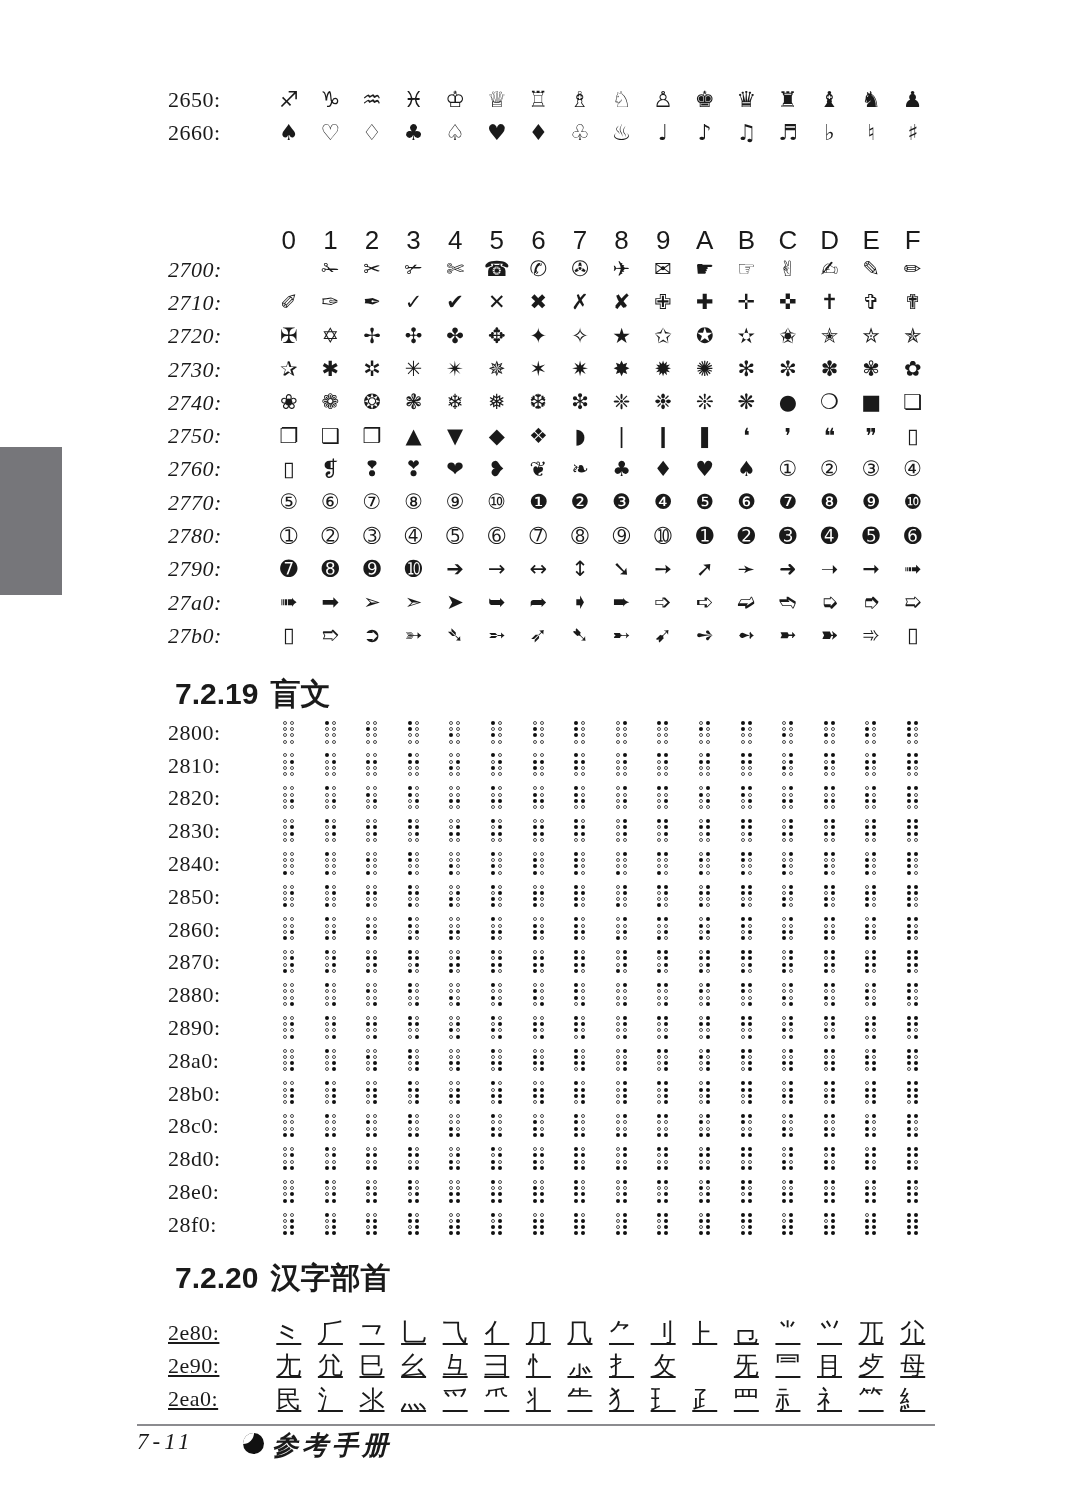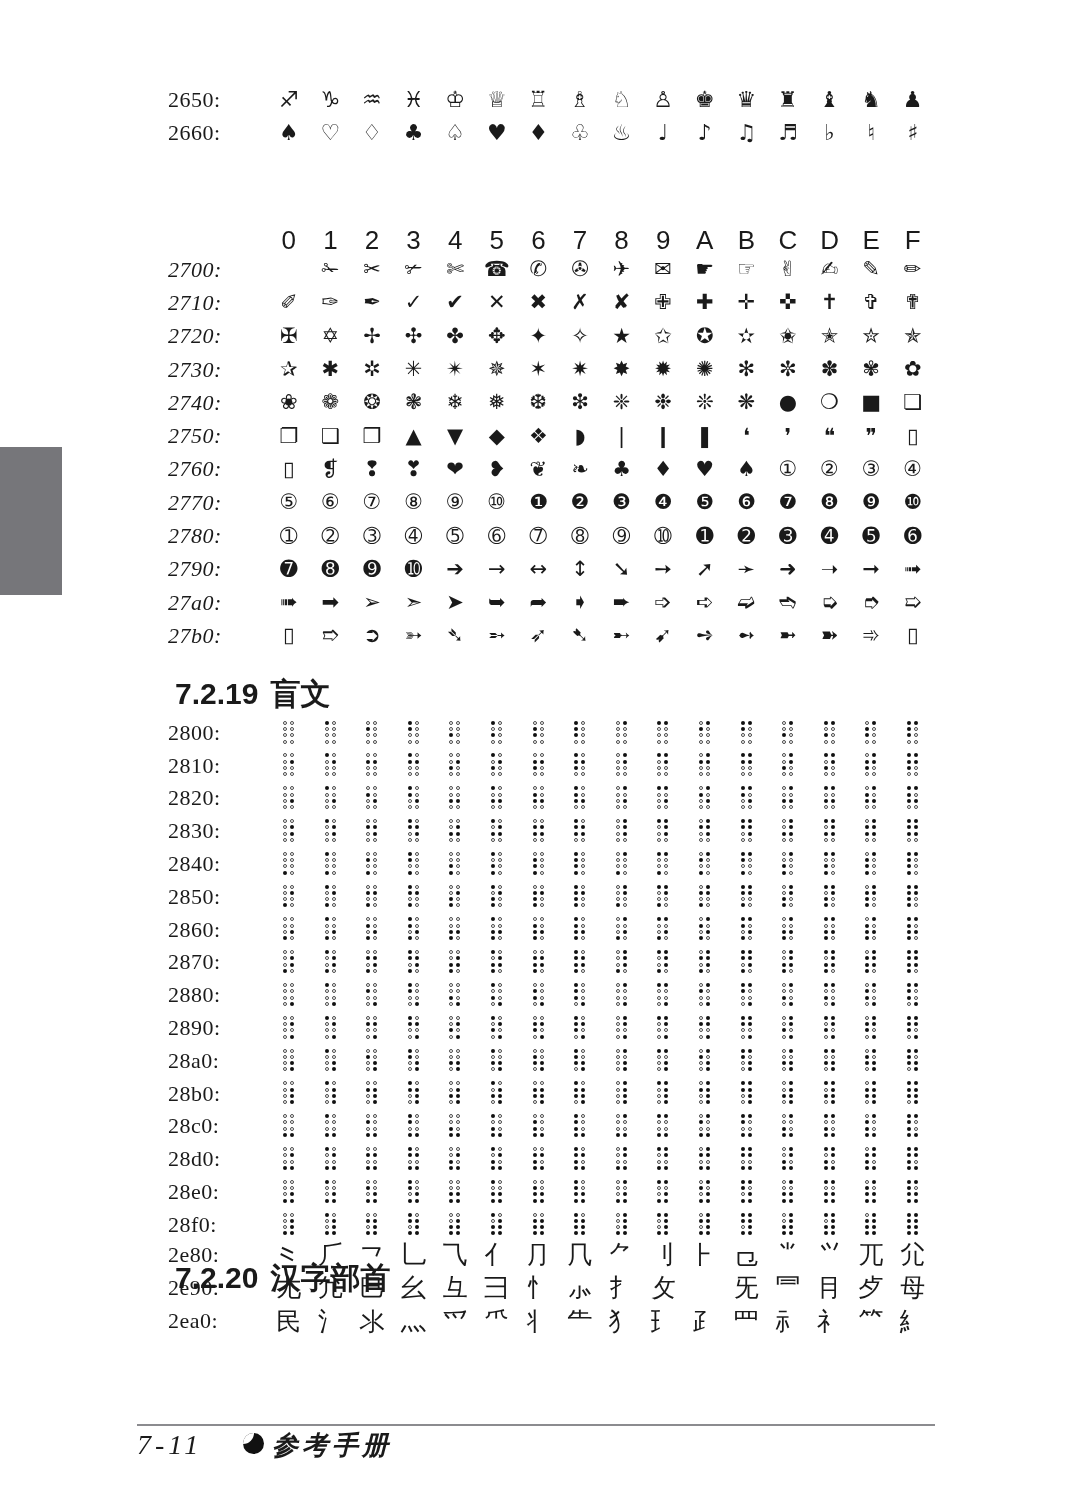--- a/index.html
+++ b/index.html
@@ -5,40 +5,40 @@
   html,body{margin:0;padding:0;background:#fff;}
   .page{position:relative;width:1073px;height:1488px;background:#ffffff;color:#1a1a1a;overflow:hidden;
         font-family:"Liberation Serif",serif;}
   .side-tab{position:absolute;left:0;top:447px;width:62px;height:148px;background:#76767a;}
   .block{position:absolute;left:168px;}
   #misc-block{top:83px;}
   #col-header{position:absolute;left:268px;top:224px;height:32px;display:flex;align-items:center;}
   .hcell{width:41.6px;text-align:center;font-family:"Liberation Sans",sans-serif;font-size:26px;}
   #dingbats-block{top:253px;font-style:italic;}
   #braille-block{top:713px;}
-  #radicals-block{top:1238px;}
+  #radicals-block{top:1316px;text-decoration:underline;}
   .crow{display:flex;align-items:center;height:33.3px;}
   .braille .crow{height:32.8px;align-items:flex-end;}
   .rlabel{width:100px;font-family:"Liberation Serif",serif;font-size:22px;letter-spacing:0.5px;}
   .cell{width:41.6px;text-align:center;font-family:"DejaVu Sans",sans-serif;font-size:21px;line-height:1;
         display:flex;align-items:center;justify-content:center;}
   #misc-block .cell{font-size:22px;}
   #radicals-block .cell{font-size:25px;}
   .bgrid{display:grid;grid-template-columns:repeat(2,4.5px);grid-auto-rows:6.3px;column-gap:2.5px;}
   .dot{width:4px;height:4px;border-radius:50%;box-sizing:border-box;}
   .dot.on{background:#111;}
   .dot.off{border:1px solid #4a4a4a;}
   .heading{position:absolute;left:137px;font-family:"Liberation Sans","DejaVu Sans",sans-serif;
            font-weight:bold;font-size:30px;white-space:nowrap;margin-left:38px;}
   #heading-braille{top:674px;}
   #heading-radicals{top:1258px;text-align:center;}
   .heading .num{margin-right:12px;}
   .rule{position:absolute;left:137px;top:1424px;width:798px;height:2px;background:#8b8b8f;}
   .page-num{position:absolute;left:137px;top:1429px;font-family:"Liberation Serif",serif;
-            font-style:italic;font-size:28px;letter-spacing:4px;}
+            font-style:italic;font-size:23px;letter-spacing:4px;}
   .bullet{position:absolute;left:243px;top:1433px;width:21px;height:21px;border-radius:50%;
           background:#111;overflow:hidden;}
   .bullet::before{content:"";position:absolute;left:0;top:0;width:52%;height:52%;background:#fff;
           border-bottom-right-radius:100%;}
   .manual-title{position:absolute;left:272px;top:1428px;font-family:"Liberation Sans","DejaVu Sans",sans-serif;
           font-weight:bold;font-style:italic;font-size:26px;letter-spacing:4px;}
 </style>
 </head>
 <body>
 

